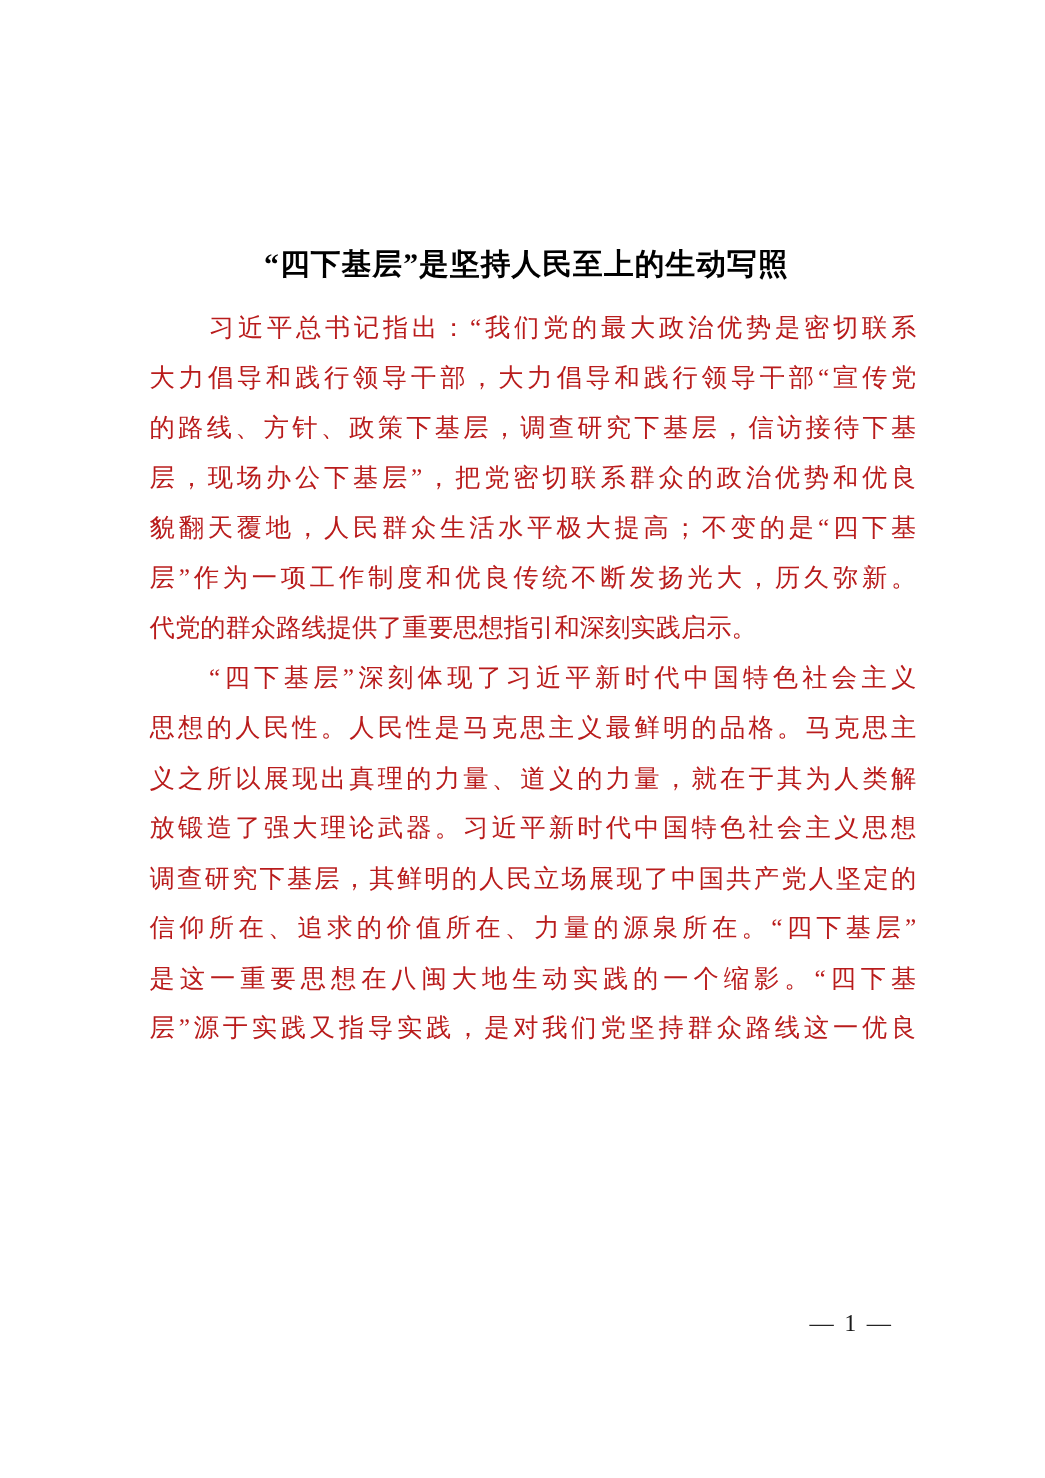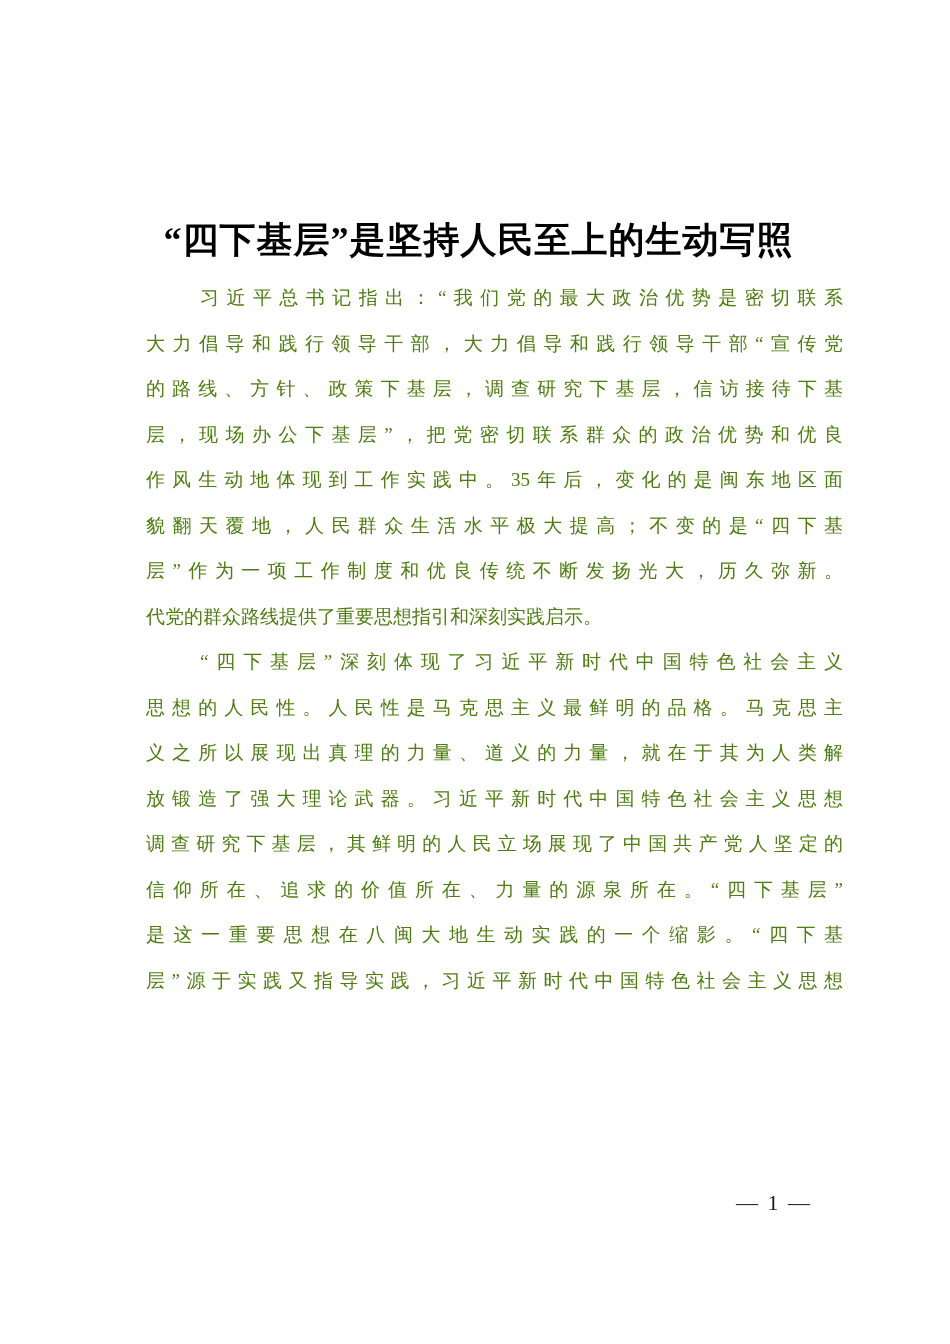--- a/index.html
+++ b/index.html
@@ -15,34 +15,34 @@
     color: #000000;
     font-family: "Liberation Serif", "DejaVu Serif", serif;
     overflow: hidden;
   }
   .doc-title {
     position: absolute;
     top: 222px;
     left: 130px;
     width: 697px;
     margin: 0;
-    font-size: 36px;
+    font-size: 27px;
     font-weight: bold;
     line-height: 36px;
     text-align: center;
     letter-spacing: 1px;
     color: #000000;
   }
   .doc-body {
     position: absolute;
     top: 275px;
-    left: 146px;
+    left: 136px;
     width: 697px;
-    font-size: 19px;
-    color: #4d7c0f;
+    font-size: 23px;
+    color: #b91c1c;
   }
   .para {
     margin: 0;
     padding: 0;
   }
   .line {
     line-height: 45.5px;
     height: 45.5px;
     text-align: justify;
     text-align-last: justify;
@@ -74,34 +74,33 @@
 
   <h1 class="doc-title">“四下基层”是坚持人民至上的生动写照</h1>
 
   <div class="doc-body">
 
     <div class="para">
       <div class="line first">习近平总书记指出：“我们党的最大政治优势是密切联系</div>
       <div class="line">大力倡导和践行领导干部，大力倡导和践行领导干部“宣传党</div>
       <div class="line">的路线、方针、政策下基层，调查研究下基层，信访接待下基</div>
       <div class="line">层，现场办公下基层”，把党密切联系群众的政治优势和优良</div>
-      <div class="line">作风生动地体现到工作实践中。35年后，变化的是闽东地区面</div>
       <div class="line">貌翻天覆地，人民群众生活水平极大提高；不变的是“四下基</div>
       <div class="line">层”作为一项工作制度和优良传统不断发扬光大，历久弥新。</div>
       <div class="line last">代党的群众路线提供了重要思想指引和深刻实践启示。</div>
     </div>
 
     <div class="para">
       <div class="line first">“四下基层”深刻体现了习近平新时代中国特色社会主义</div>
       <div class="line">思想的人民性。人民性是马克思主义最鲜明的品格。马克思主</div>
       <div class="line">义之所以展现出真理的力量、道义的力量，就在于其为人类解</div>
       <div class="line">放锻造了强大理论武器。习近平新时代中国特色社会主义思想</div>
       <div class="line">调查研究下基层，其鲜明的人民立场展现了中国共产党人坚定的</div>
       <div class="line">信仰所在、追求的价值所在、力量的源泉所在。“四下基层”</div>
       <div class="line">是这一重要思想在八闽大地生动实践的一个缩影。“四下基</div>
-      <div class="line">层”源于实践又指导实践，习近平新时代中国特色社会主义思想</div>
+      <div class="line">层”源于实践又指导实践，是对我们党坚持群众路线这一优良</div>
     </div>
 
   </div>
 
   <div class="page-number">— 1 —</div>
 
 </div>
 
 </body></html>

